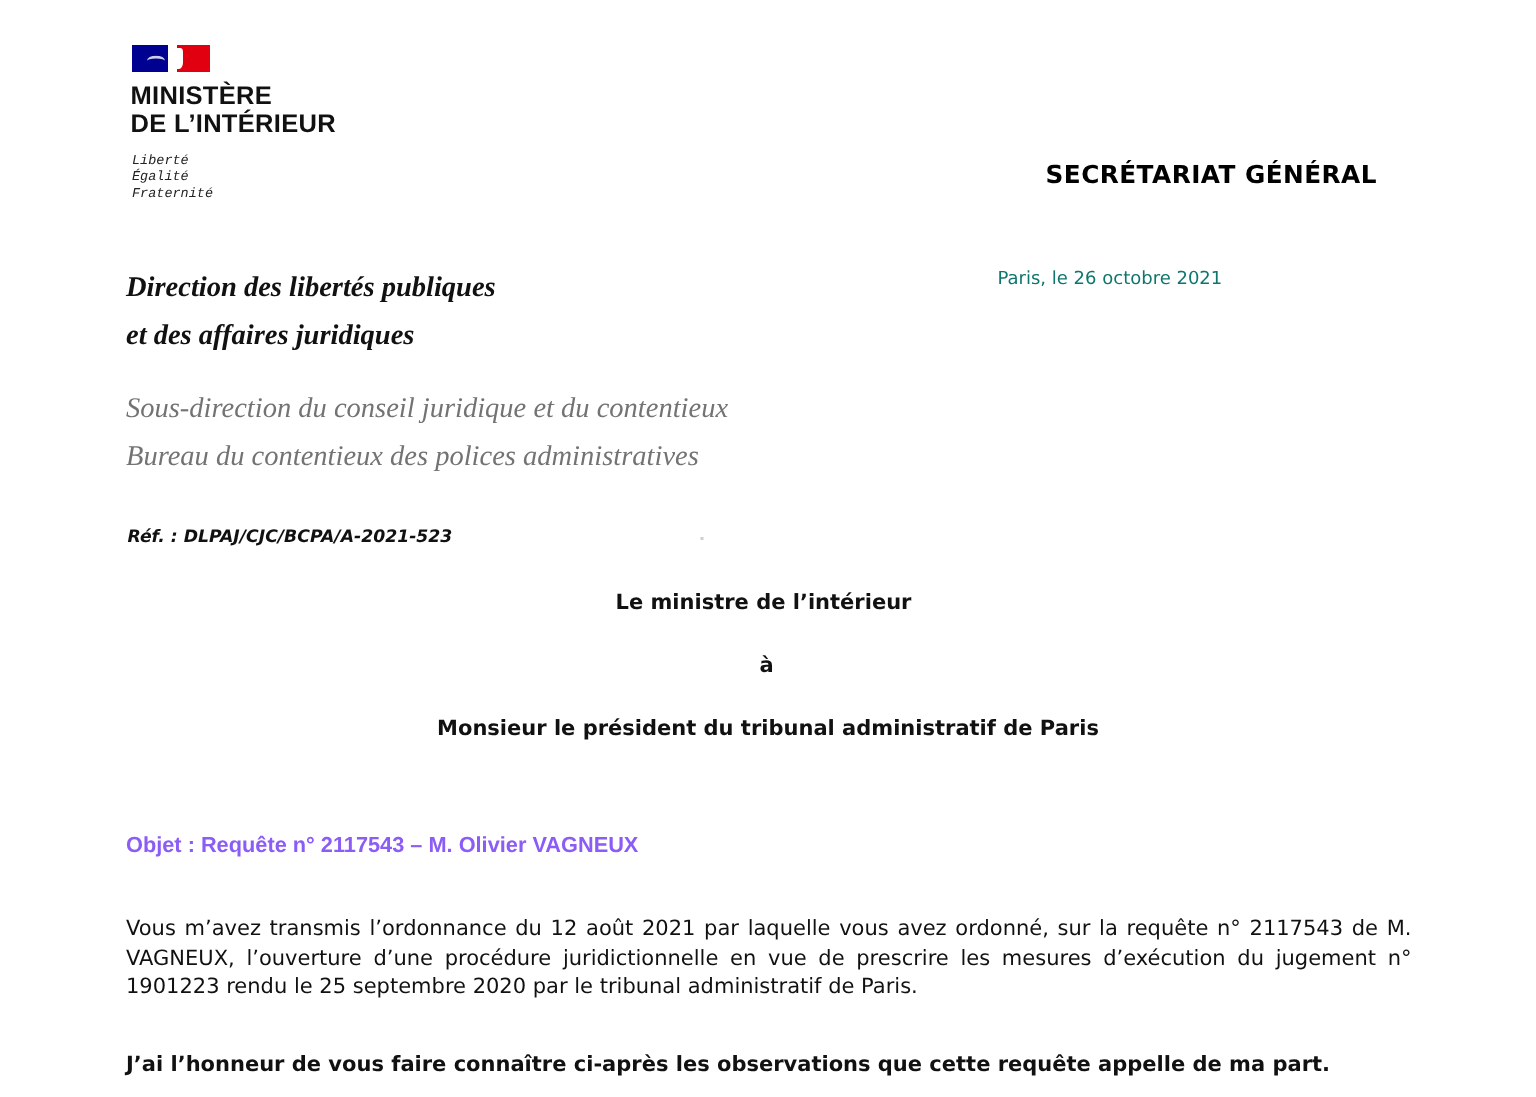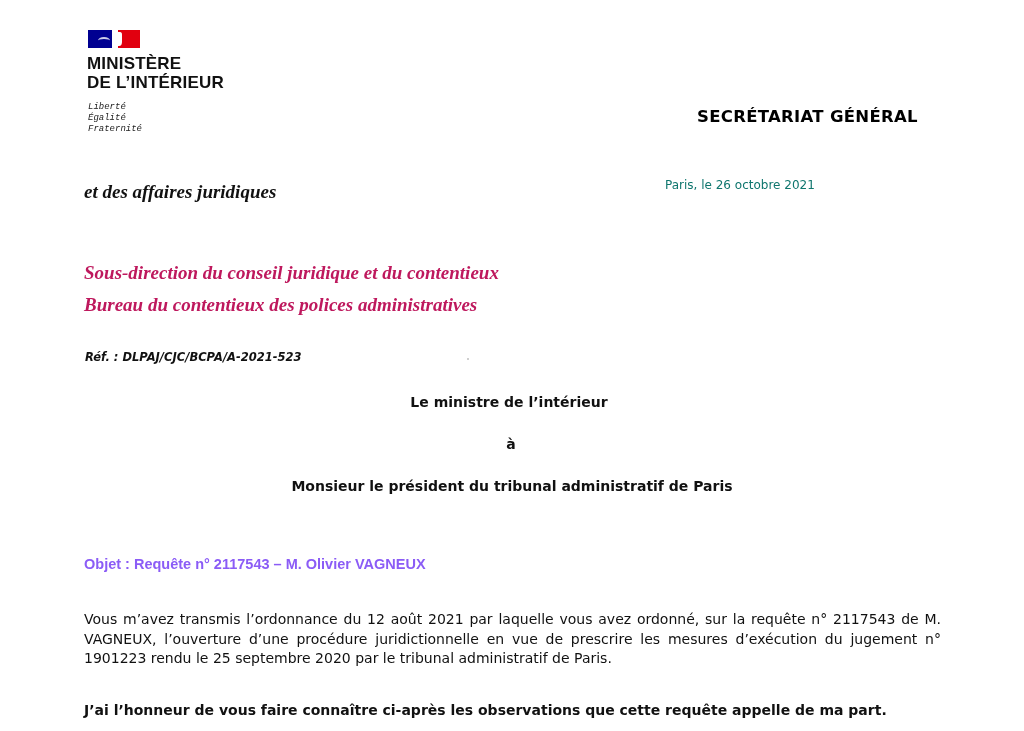--- a/index.html
+++ b/index.html
@@ -78,24 +78,24 @@
     font-style: italic;
     font-weight: bold;
     font-size: 19px;
     line-height: 32px;
     color: #111;
   }
   .subdirection {
     left: 84px; top: 257px;
     font-family: "Liberation Serif", serif;
     font-style: italic;
-    font-weight: bold;
+    font-weight: normal;
     font-size: 19px;
     line-height: 32px;
-    color: #be185d;
+    color: #737373;
   }
 
   .ref {
     left: 85px; top: 350px;
     font-family: "DejaVu Sans", sans-serif;
     font-style: italic;
     font-weight: bold;
     font-size: 11.5px;
     color: #111;
   }
@@ -162,20 +162,21 @@
 <div class="abs motto">
   <div>Liberté</div>
   <div>Égalité</div>
   <div>Fraternité</div>
 </div>
 
 <div class="abs secretariat">SECRÉTARIAT GÉNÉRAL</div>
 <div class="abs date">Paris, le 26 octobre 2021</div>
 
 <div class="abs direction">
+  <div>Direction des libertés publiques</div>
   <div>et des affaires juridiques</div>
 </div>
 <div class="abs subdirection">
   <div>Sous-direction du conseil juridique et du contentieux</div>
   <div>Bureau du contentieux des polices administratives</div>
 </div>
 
 <div class="abs ref">Réf. : DLPAJ/CJC/BCPA/A-2021-523</div>
 <div class="abs dot-mark"></div>
 

